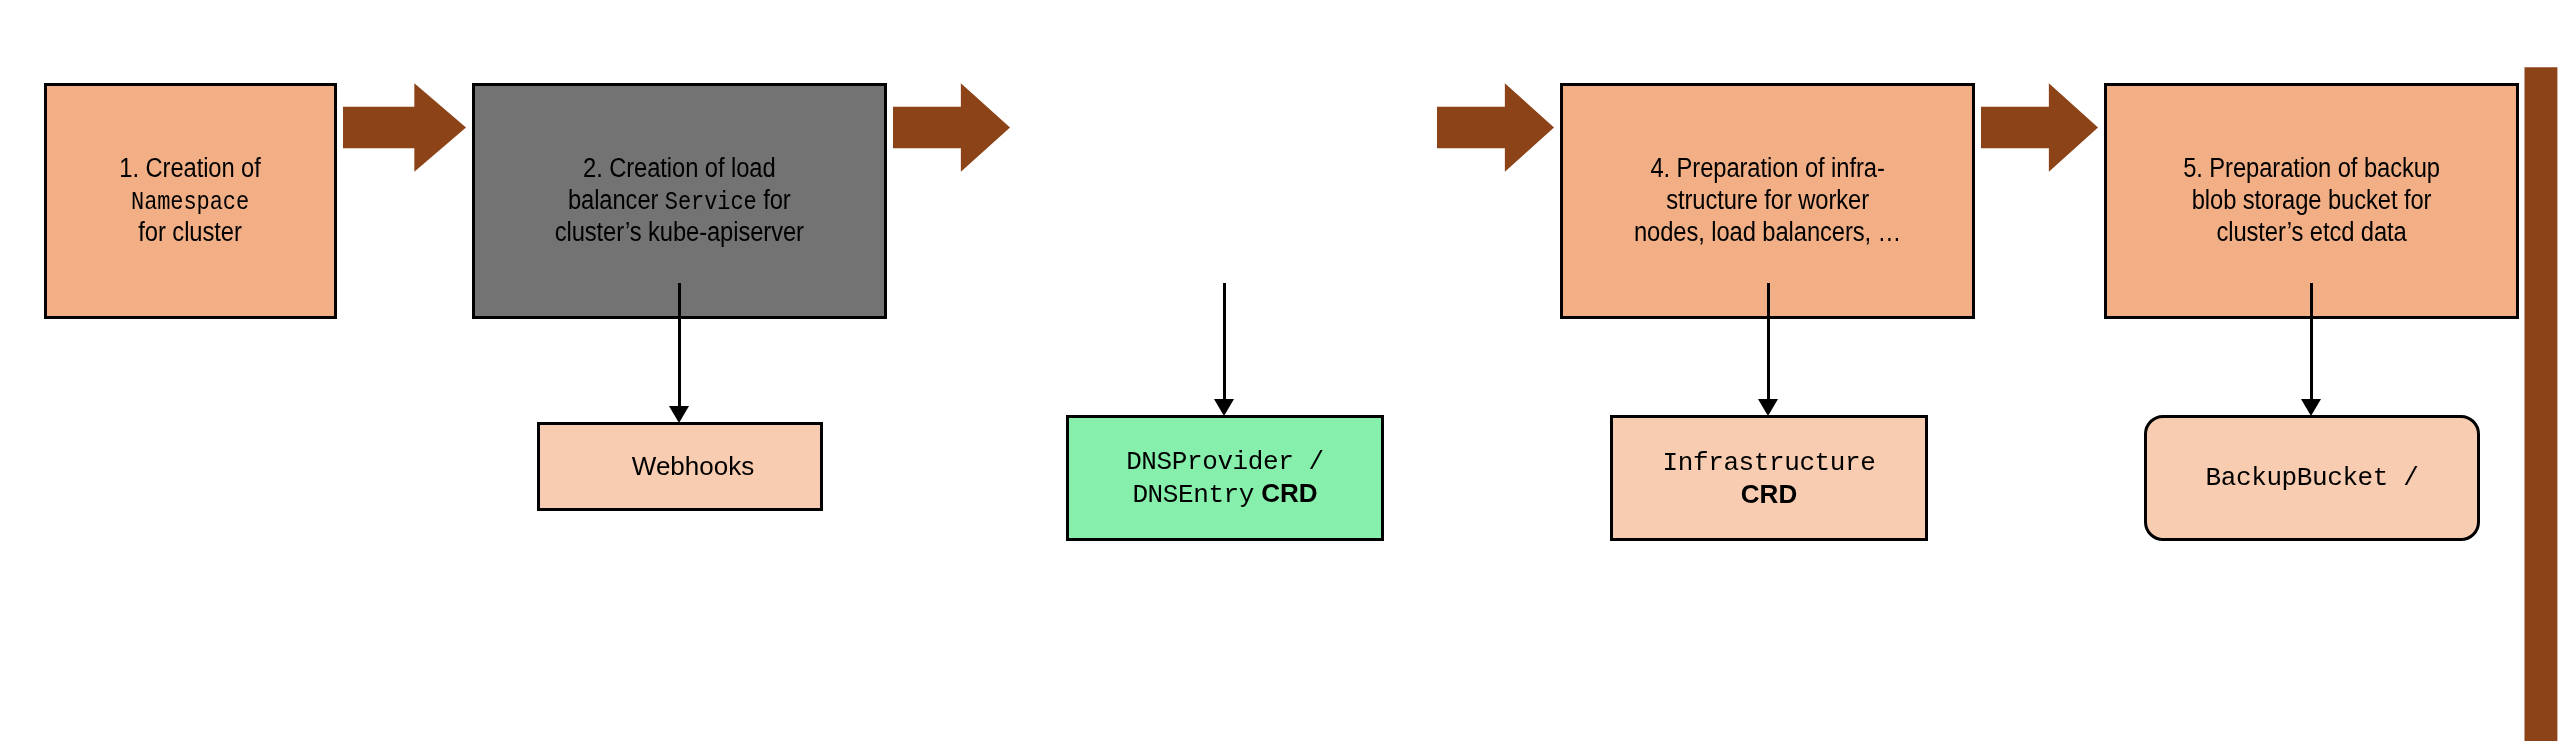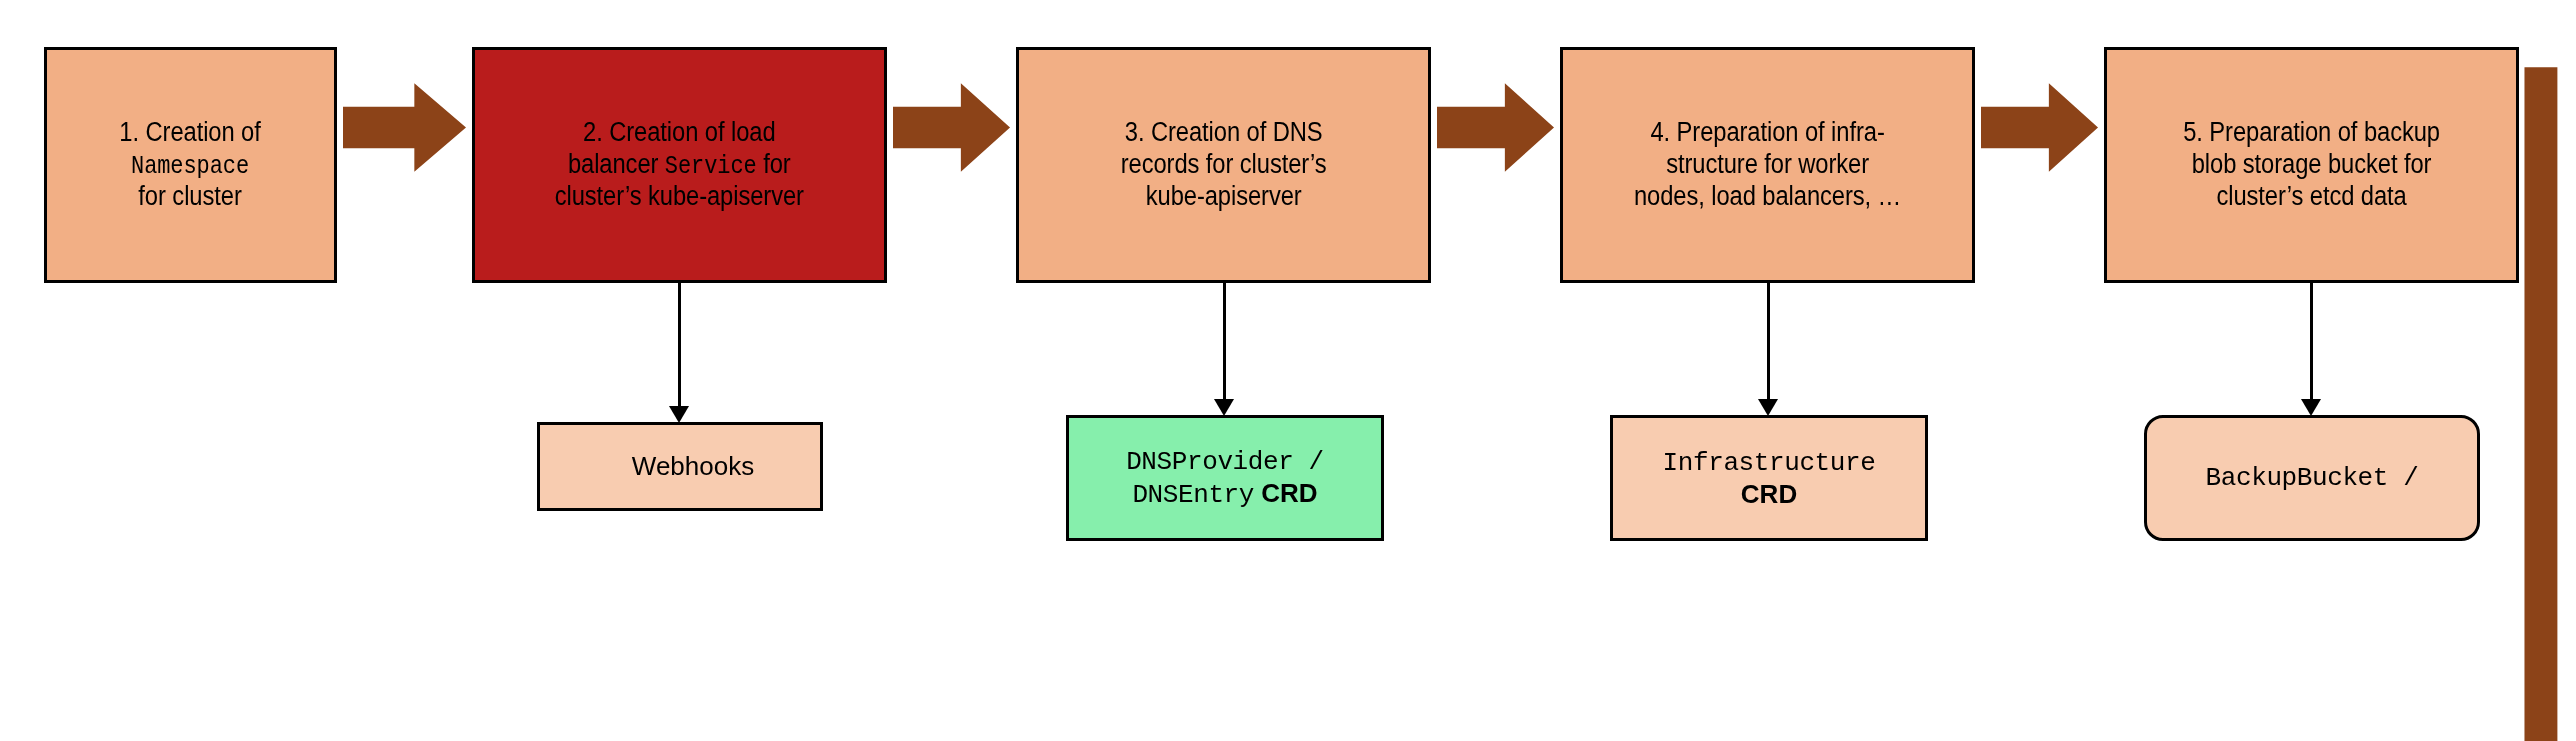--- a/index.html
+++ b/index.html
@@ -5,21 +5,21 @@
   html,body{margin:0;padding:0;background:#fff;}
   body{width:2576px;height:742px;position:relative;
        font-family:"Liberation Sans",sans-serif;
        -webkit-font-smoothing:antialiased;}
   #stage{position:absolute;inset:0;width:2576px;height:742px;overflow:hidden;}
 
   
   .step{position:absolute;box-sizing:border-box;
         background:#F2AF85;border:3.6px solid #000;
         display:flex;align-items:center;justify-content:center;
-        text-align:center;color:#000;}
+        text-align:center;color:#000;margin-top:36px;}
   .step .txt{font-size:27px;line-height:1.18;font-weight:400;
              letter-spacing:-0.1px;padding:0 5.7px;
              font-stretch:condensed;transform:scaleX(.88);}
   .step .mono{font-family:"Liberation Mono",monospace;font-size:25px;}
 
   
   .sub{position:absolute;box-sizing:border-box;
        background:#F8CCB0;border:3.6px solid #000;
        display:flex;flex-direction:column;color:#000;}
   .cell{flex:1 1 auto;display:flex;align-items:center;justify-content:center;
@@ -43,41 +43,34 @@
 <body>
 
 <div id="stage">
     <div class="step" style="left: 44px; top: 47px; width: 293px; height: 236px; background: rgb(242, 175, 133);">
       <div class="txt">
         <div><span>1. Creation of</span></div>
         <div><span class="mono">Namespace</span></div>
         <div><span>for cluster</span></div>
       </div>
     </div>
-    <div class="step" style="left: 472px; top: 47px; width: 415px; height: 236px; background: #b91c1c;">
+    <div class="step" style="left: 472px; top: 47px; width: 415px; height: 236px; background: #737373;">
       <div class="txt">
         <div><span>2. Creation of load</span></div>
         <div><span>balancer </span><span class="mono">Service</span><span> for</span></div>
         <div><span>cluster’s kube-apiserver</span></div>
       </div>
     </div>
     <div class="vline" style="left: 678px; top: 283px; height: 125px;"></div>
     <div class="vhead" style="left: 669px; top: 406px;"></div>
     <div class="sub" style="left: 537px; top: 422px; width: 286px; height: 89px; background: rgb(248, 204, 176); padding-left: 26px;">
       <div class="cell">
         <div>
           <div><span>Webhooks</span></div>
         </div>
-      </div>
-    </div>
-    <div class="step" style="left: 1016px; top: 47px; width: 415px; height: 236px; background: rgb(242, 175, 133);">
-      <div class="txt">
-        <div><span>3. Creation of DNS</span></div>
-        <div><span>records for cluster’s</span></div>
-        <div><span>kube-apiserver</span></div>
       </div>
     </div>
     <div class="vline" style="left: 1223px; top: 283px; height: 117px;"></div>
     <div class="vhead" style="left: 1214px; top: 399px;"></div>
     <div class="sub" style="left: 1066px; top: 415px; width: 318px; height: 126px; background: #86efac;">
       <div class="cell">
         <div>
           <div><span class="mono">DNSProvider /</span></div>
           <div><span class="mono">DNSEntry</span><span class="crd"> CRD</span></div>
         </div>

